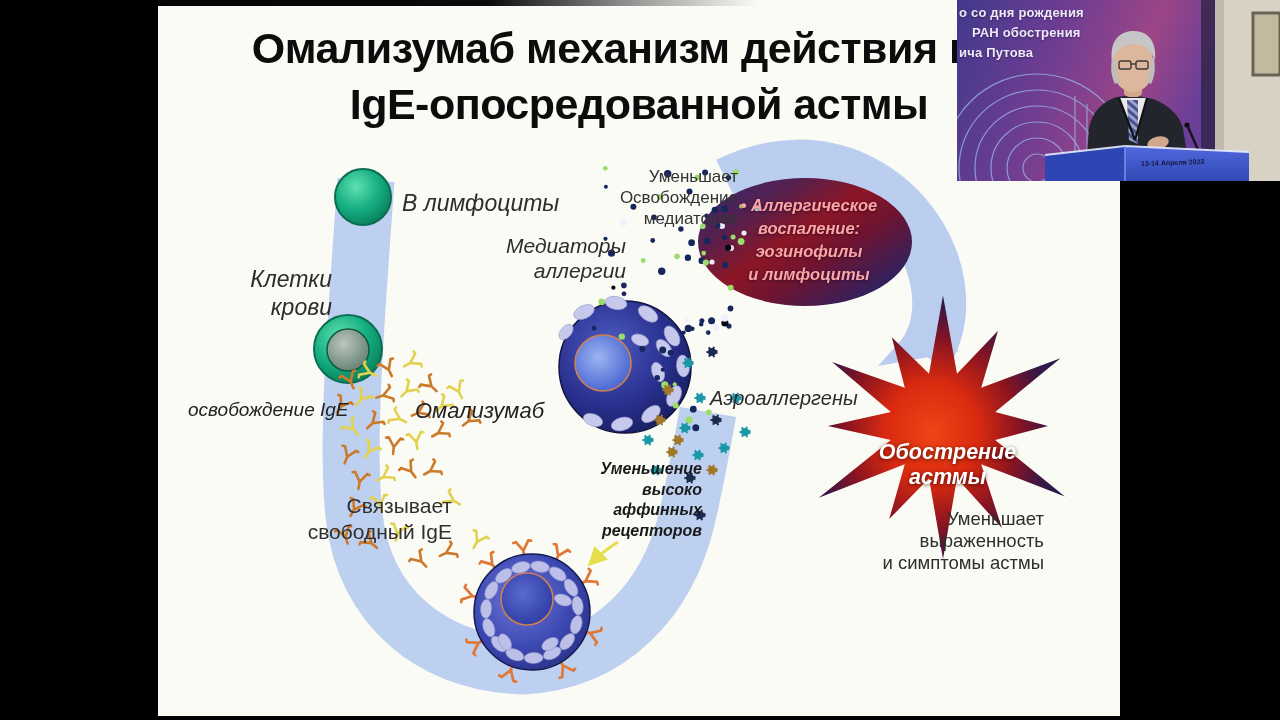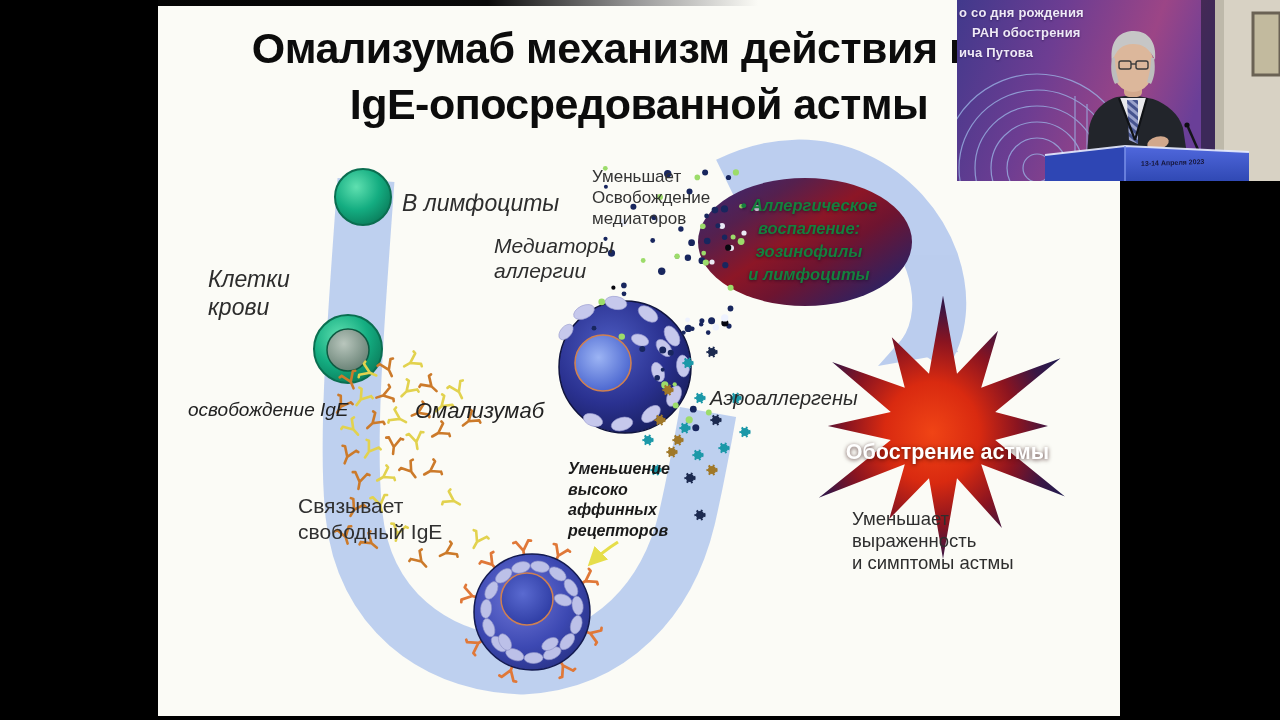--- a/index.html
+++ b/index.html
@@ -4,29 +4,29 @@
 <style>
   html,body{margin:0;padding:0;width:1280px;height:720px;background:#000;overflow:hidden;
     font-family:"Liberation Sans",sans-serif;}
   #stage{position:absolute;left:0;top:0;width:1280px;height:720px;background:#000;}
   #slide{position:absolute;left:158px;top:0;width:962px;height:716px;background:#fbfbf6;}
   #top-strip{position:absolute;left:158px;top:0;width:600px;height:6px;
     background:linear-gradient(to right,#040404 0%,#0a0a0a 55%,#9a9a9a 80%,rgba(250,250,246,0) 100%);}
   #diagram{position:absolute;left:0;top:0;width:1280px;height:720px;pointer-events:none;}
   .lbl{position:absolute;color:#2d2d2d;white-space:nowrap;pointer-events:none;}
   .it{font-style:italic;}
-  .ctr{text-align:left;white-space:normal;}
+  .ctr{text-align:right;white-space:normal;}
   .bold{font-weight:700;}
   #title{position:absolute;left:158px;top:20px;width:962px;text-align:center;
     font-weight:700;color:#0c0c0c;font-size:43px;line-height:56px;letter-spacing:-0.5px;}
   .bubble-text{position:absolute;left:713px;top:194px;width:192px;text-align:center;
-    font-weight:700;font-style:italic;font-size:16.5px;line-height:23px;color:#15803d;
+    font-weight:700;font-style:italic;font-size:16.5px;line-height:23px;color:#fca5a5;
     text-shadow:0 1px 3px rgba(10,0,30,.55);}
   .star-label{position:absolute;left:845px;top:440px;width:205px;text-align:center;
-    font-weight:700;font-size:21.5px;color:#ffffff;
+    font-weight:700;font-style:italic;font-size:21.5px;color:#ffffff;
     text-shadow:0 1px 4px rgba(40,0,0,.7);}
   
   #webcam{position:absolute;left:957px;top:0;width:327px;height:181px;background:#111;overflow:hidden;}
   #wc-svg{position:absolute;left:0;top:0;}
   .wc-line{position:absolute;color:#eee9f6;font-size:13px;font-weight:600;letter-spacing:.2px;
     text-shadow:0 1px 2px rgba(30,10,60,.5);white-space:nowrap;}
   #wc-date{position:absolute;left:184px;top:159px;font-size:7px;font-weight:700;color:#16163a;
     transform:rotate(-2deg);white-space:nowrap;}
 </style>
 </head>

